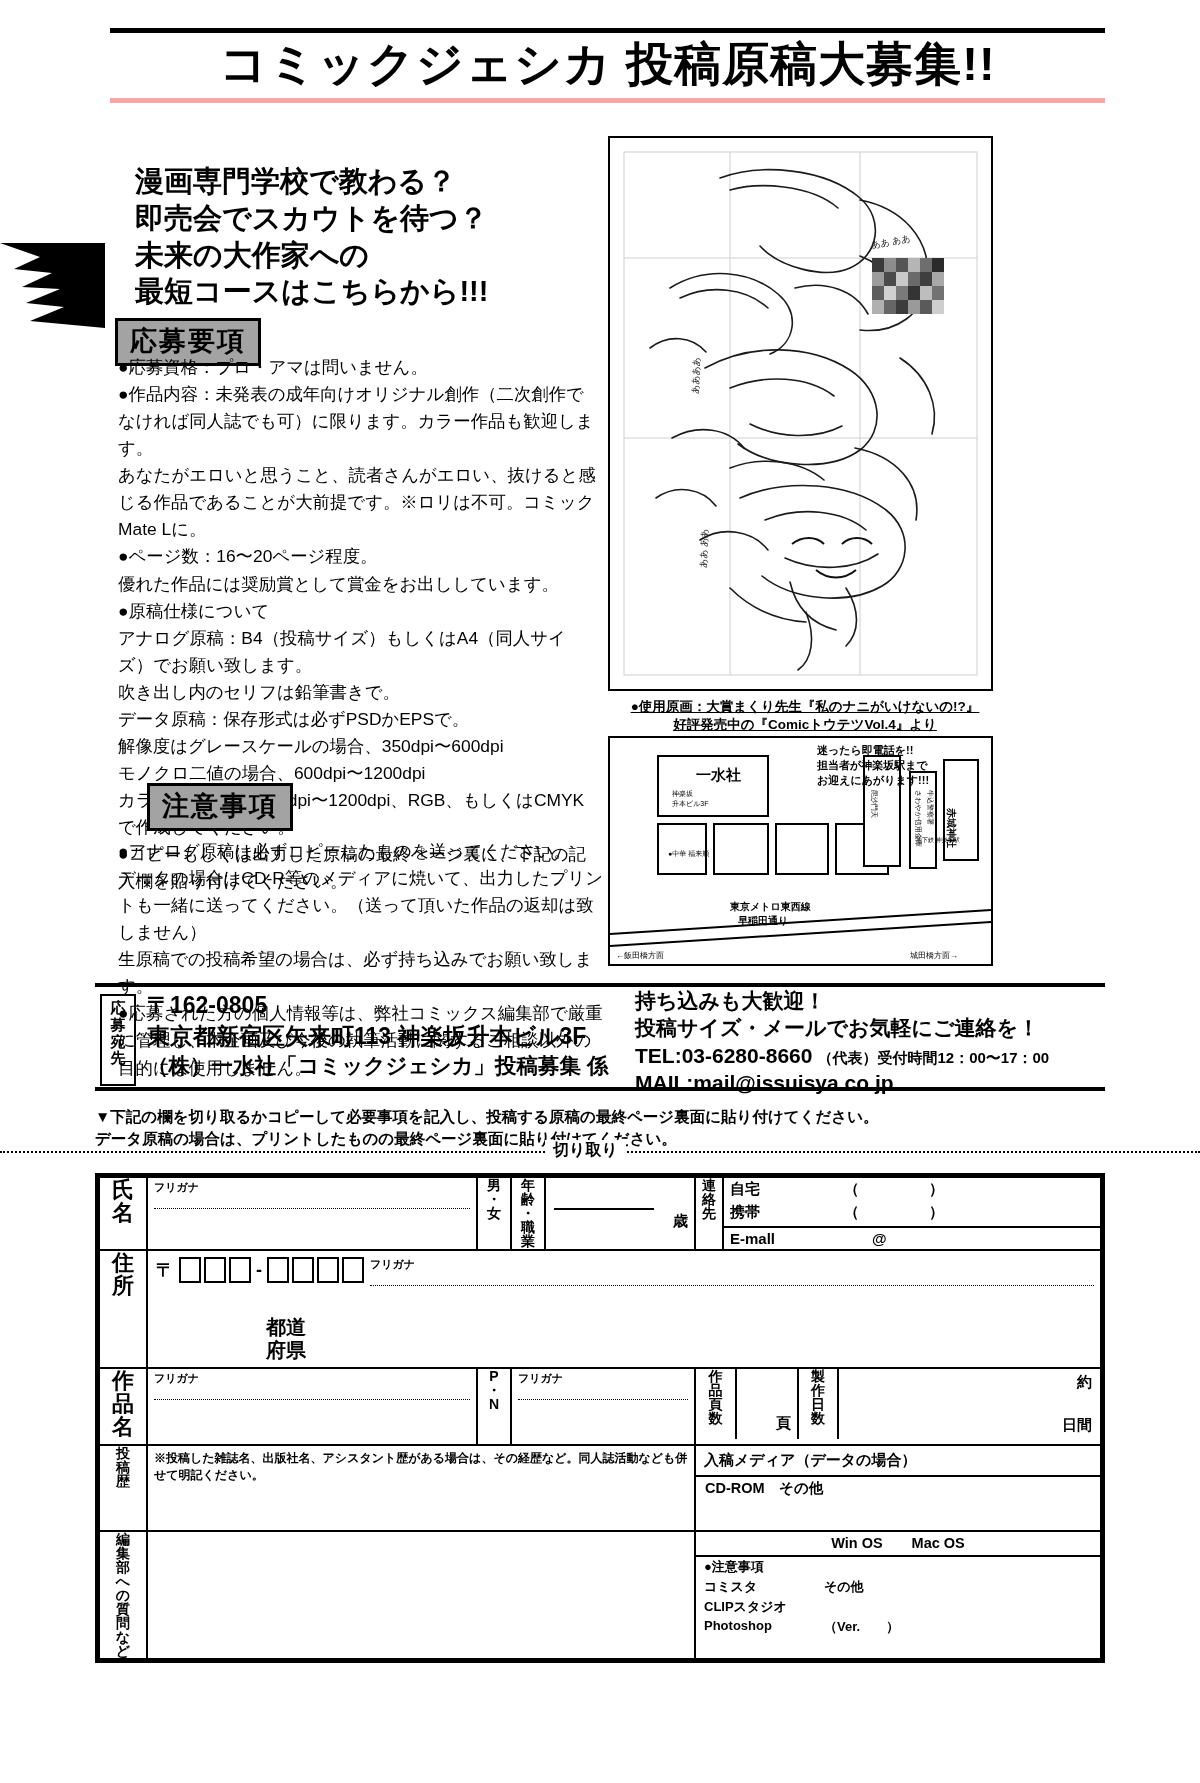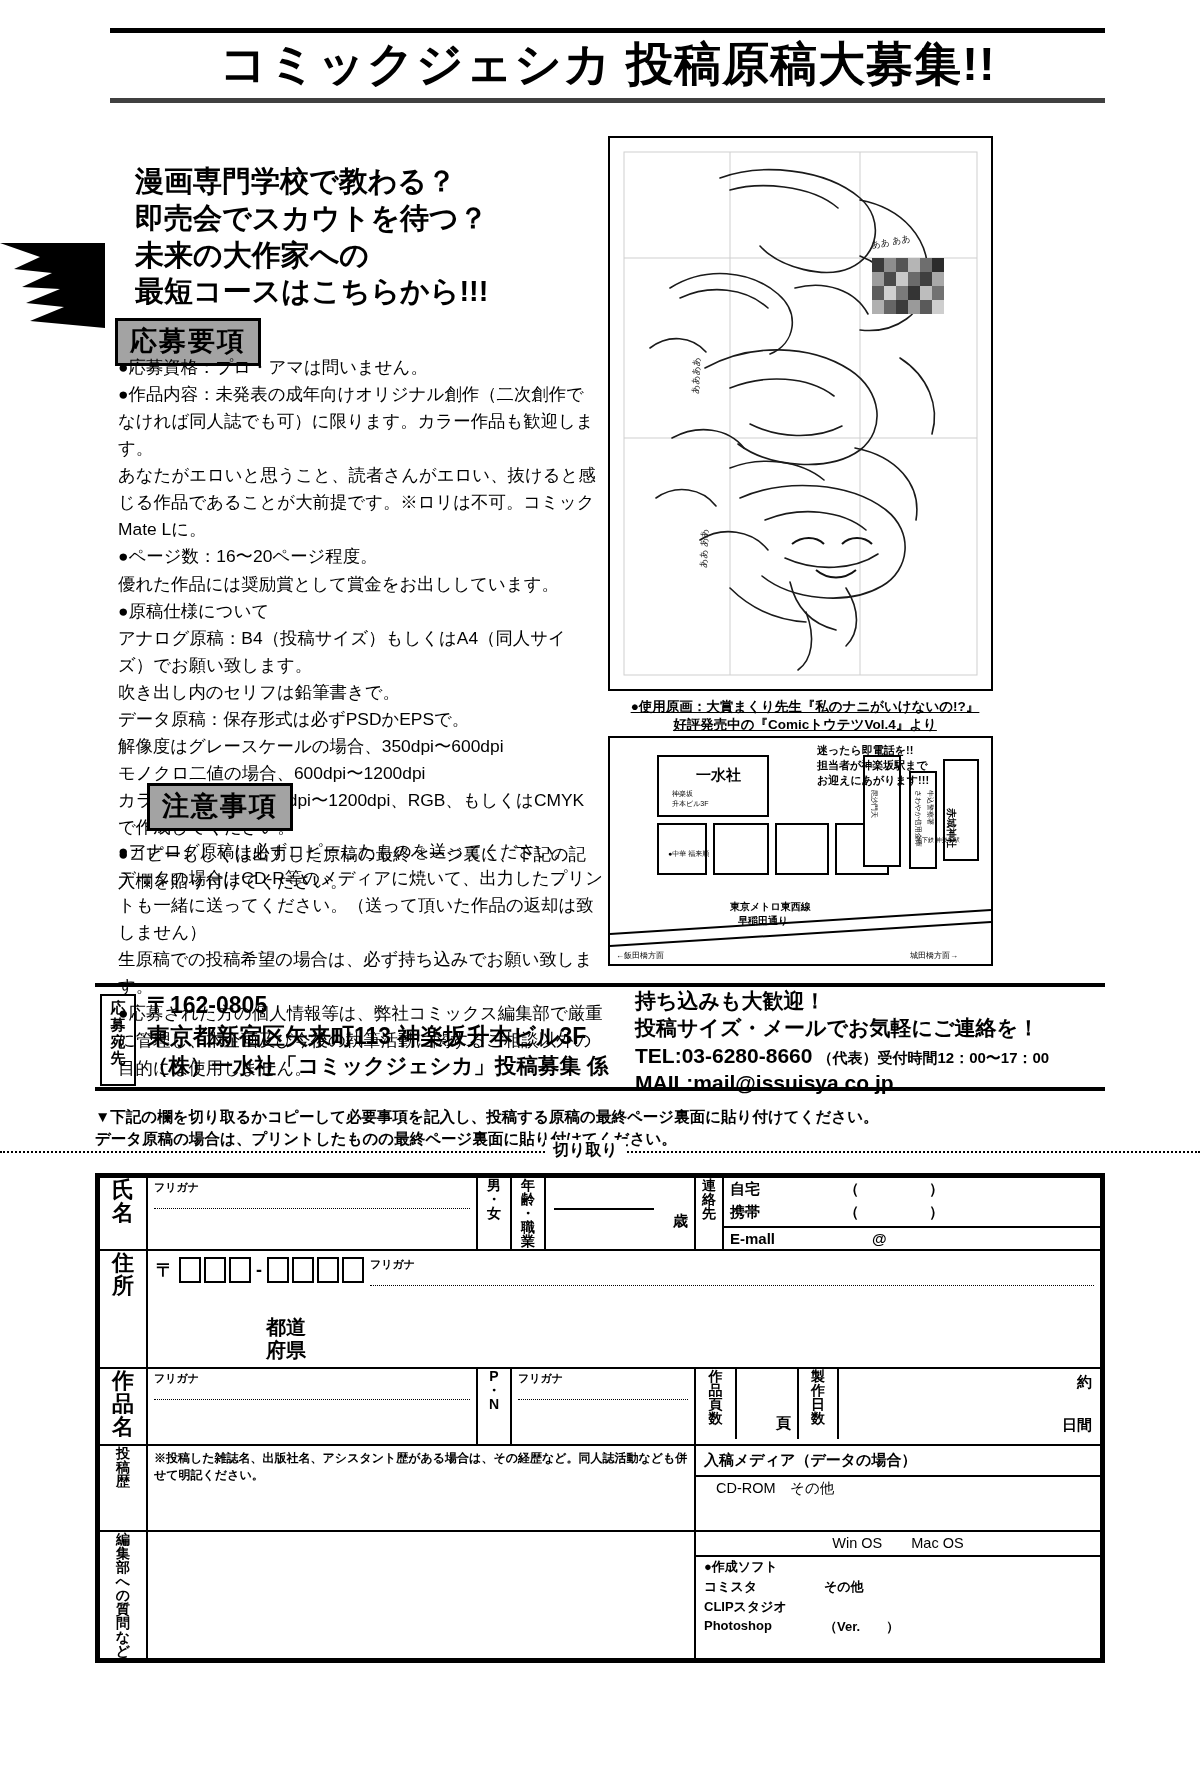--- a/index.html
+++ b/index.html
@@ -11,21 +11,21 @@
     color:#000;
     position:relative;
     overflow:hidden;
   }
   .page { position:relative; width:1200px; height:1783px; padding:0; }
 
   
   .banner {
     margin:28px 95px 0 110px;
     border-top:5px solid #000;
-    border-bottom:5px solid #404040;
+    border-bottom:5px solid #fca5a5;
     padding:6px 0 10px 0;
     text-align:center;
   }
   .banner h1 {
     margin:0;
     font-size:47px;
     font-weight:bold;
     letter-spacing:1px;
     line-height:1.05;
     white-space:nowrap;
@@ -167,21 +167,21 @@
   .vert-mini span{ display:block; }
 
   .zipboxes { display:flex; align-items:center; gap:3px; padding:6px 0 0 6px; }
   .zipboxes .zb { width:22px; height:26px; border:2px solid #000; }
   .zipdash { font-weight:bold; font-size:18px; padding:0 2px; }
 
   .contact-row { font-size:15px; font-weight:bold; padding:2px 6px; display:flex; align-items:center; }
   .contact-row .lbl { width:54px; }
 
   .media-head { font-size:15px; font-weight:bold; padding:5px 8px; }
-  .media-line { font-size:14.5px; font-weight:normal; padding:2px 20px; }
+  .media-line { font-size:14.5px; font-weight:bold; padding:2px 9px; }
   .sw-line { font-size:13px; font-weight:bold; padding:1px 8px; display:flex; }
   .sw-line .a { width:120px; }
 
   .note-line { font-size:12px; font-weight:bold; padding:4px 6px; }
 
   .todofuken { font-size:20px; font-weight:bold; line-height:1.15; padding-left:118px; padding-top:26px;}
 </style>
 </head>
 <body>
 
@@ -559,21 +559,21 @@
               <span>質</span>
               <span>問</span>
               <span>な</span>
               <span>ど</span>
         </td>
         <td colspan="4" style="height:110px;"></td>
         <td colspan="2" style="padding:0;">
           <div class="media-line" style="text-align:center;">Win OS　　Mac OS</div>
           <div style="border-top:2px solid #000;"></div>
           <div class="sw-line">
-            <span class="a">●作成ソフト</span>
+            <span class="a">●注意事項</span>
           </div>
           <div class="sw-line">
             <span class="a">コミスタ</span>
             <span>その他</span>
           </div>
           <div class="sw-line">
             <span class="a">CLIPスタジオ</span>
             <span></span>
           </div>
           <div class="sw-line">

